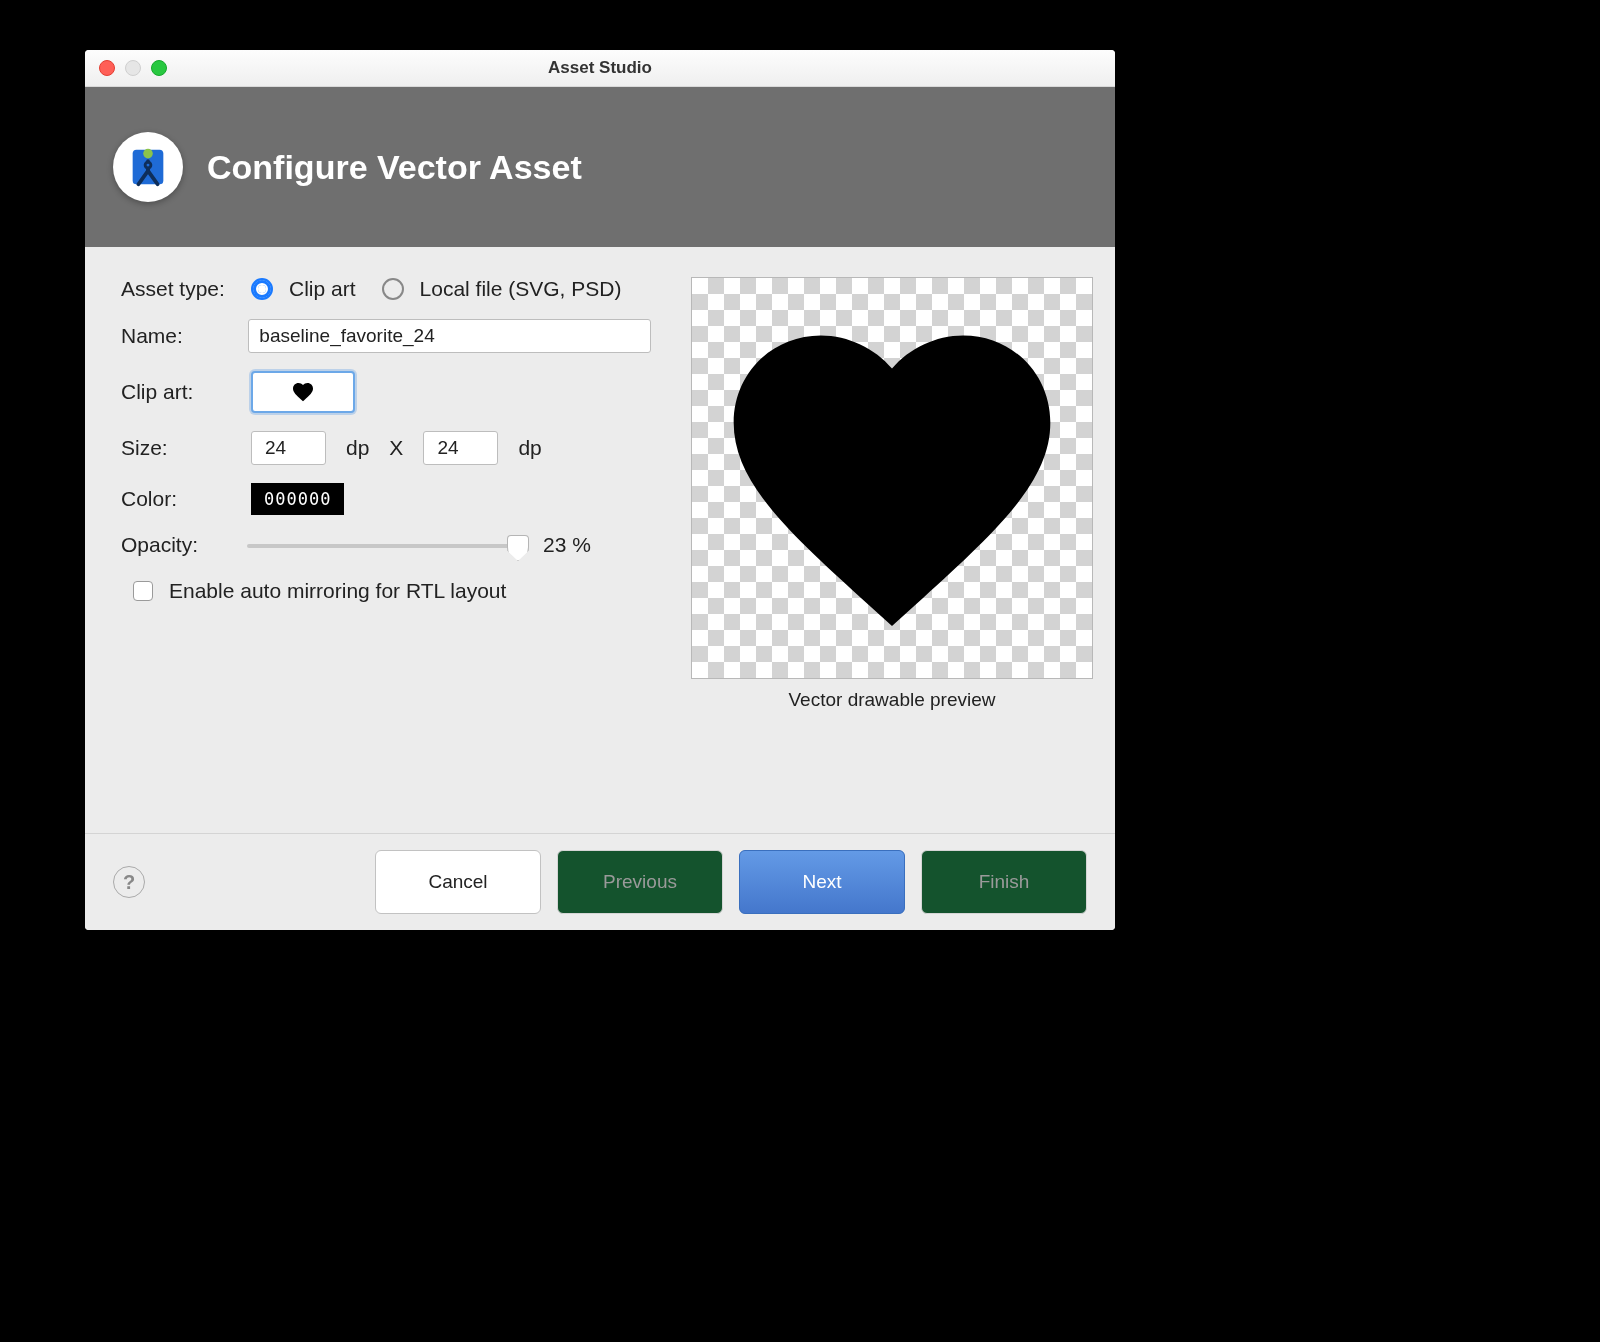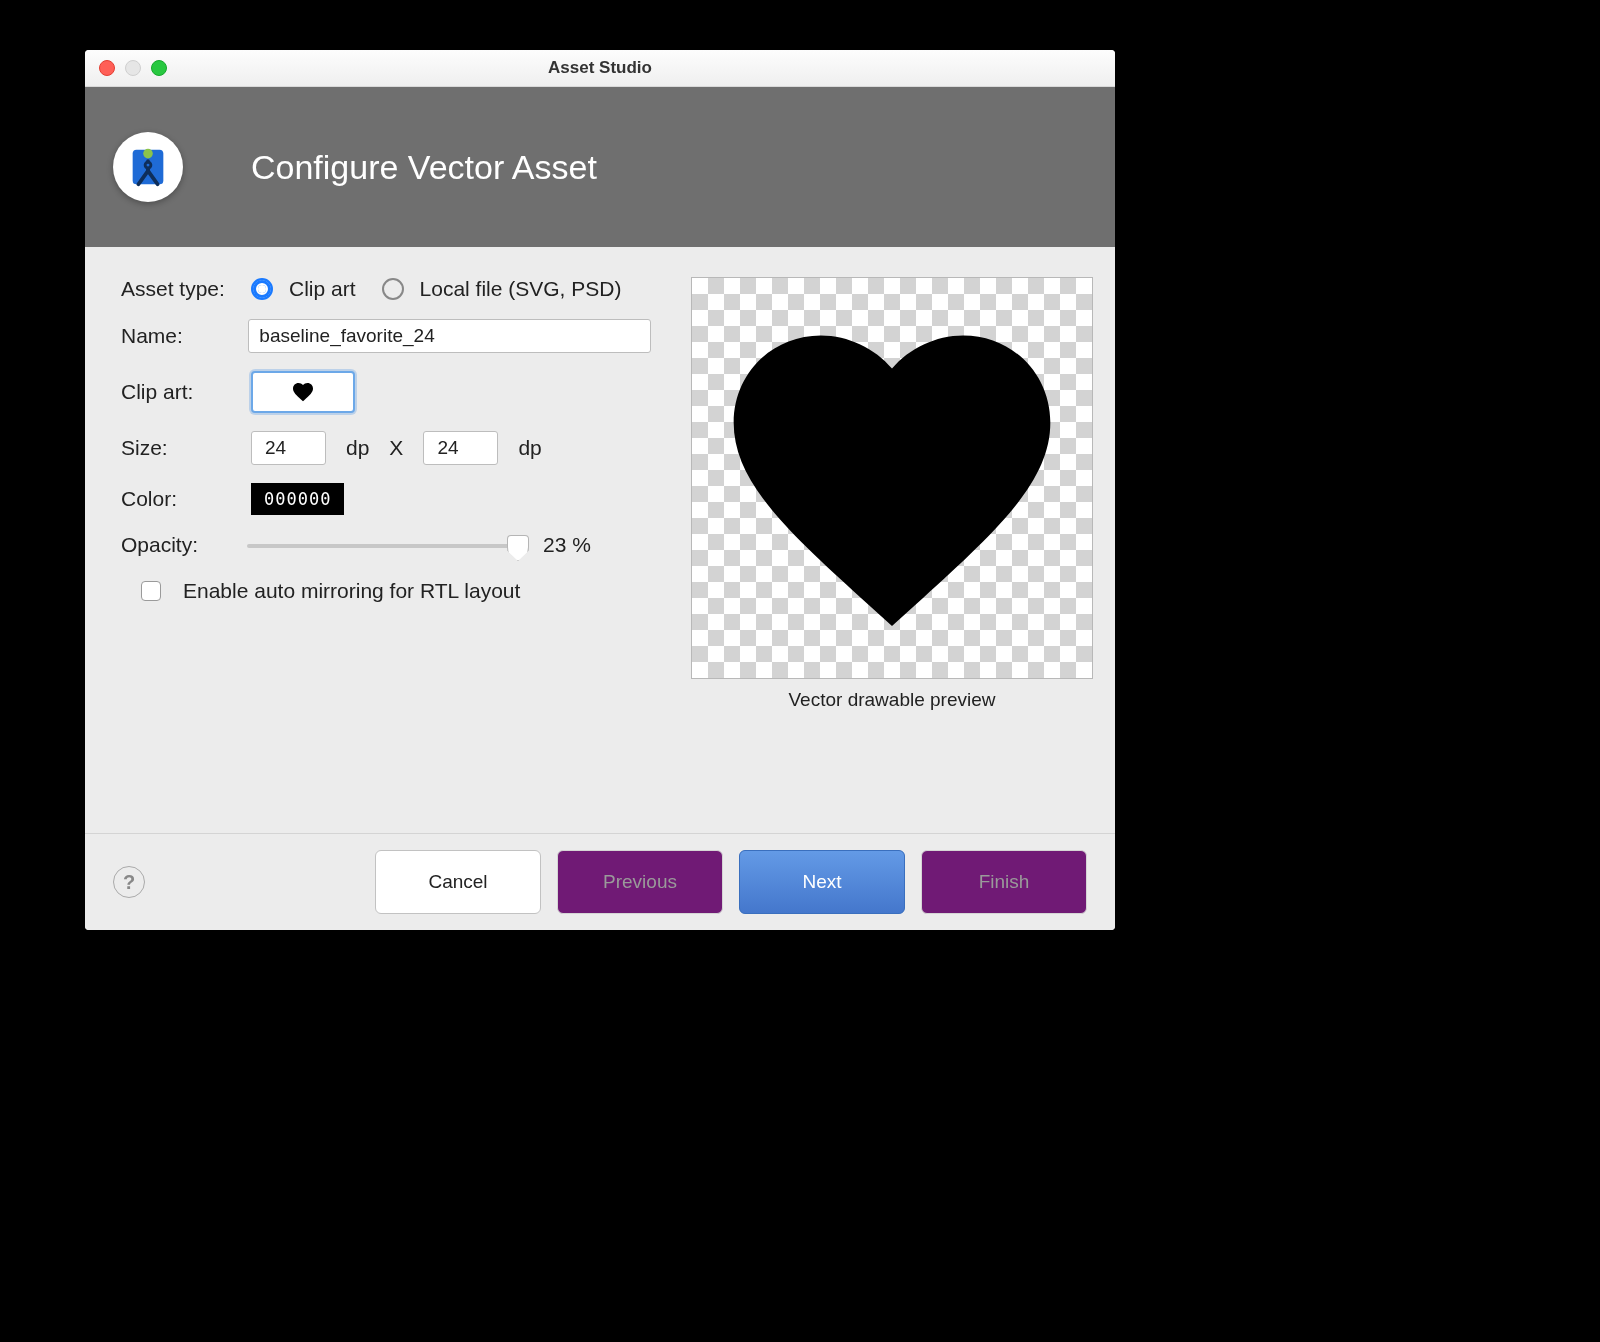--- a/index.html
+++ b/index.html
@@ -68,22 +68,21 @@
     background: #fff;
     border-radius: 50%;
     display: flex;
     align-items: center;
     justify-content: center;
     box-shadow: 0 2px 6px rgba(0,0,0,0.3);
   }
   .banner-title {
     color: #fff;
     font-size: 34px;
-    font-weight: 400;
-    margin-left: 44px;
+    font-weight: 700;
   }
 
   .content {
     display: flex;
     padding: 30px 36px 10px 36px;
     gap: 40px;
     height: 525px;
   }
   .form {
     width: 530px;
@@ -170,21 +169,21 @@
     position: absolute;
     right: -2px;
     top: 0;
     width: 20px;
     height: 24px;
     background: #fff;
     border: 1px solid #b5b5b5;
     border-radius: 4px 4px 10px 10px / 4px 4px 14px 14px;
     clip-path: polygon(0 0, 100% 0, 100% 60%, 50% 100%, 0 60%);
   }
-  .checkbox-row { margin-top: 4px; margin-left: 20px; gap: 22px; text-align: right; }
+  .checkbox-row { margin-top: 4px; margin-left: 12px; gap: 16px; text-align: right; }
   .checkbox {
     width: 18px;
     height: 18px;
     border: 1.5px solid #9a9a9a;
     border-radius: 4px;
     background: #fff;
   }
 
   .preview-pane {
     flex: 1;
@@ -245,21 +244,21 @@
     background: #fff;
     color: #222;
     font-size: 19px;
     display: flex;
     align-items: center;
     justify-content: center;
     margin-left: 16px;
     padding: 12px 22px;
   }
   .btn.disabled {
-    background: #701a75;
+    background: #14532d;
     color: #9a9a9a;
     border-color: #d5d5d5;
   }
   .btn.primary {
     background: #4a82d6;
     border-color: #3a6fbe;
     color: #fff;
     background-image: linear-gradient(#639ae6, #4477cc);
   }
 </style>

